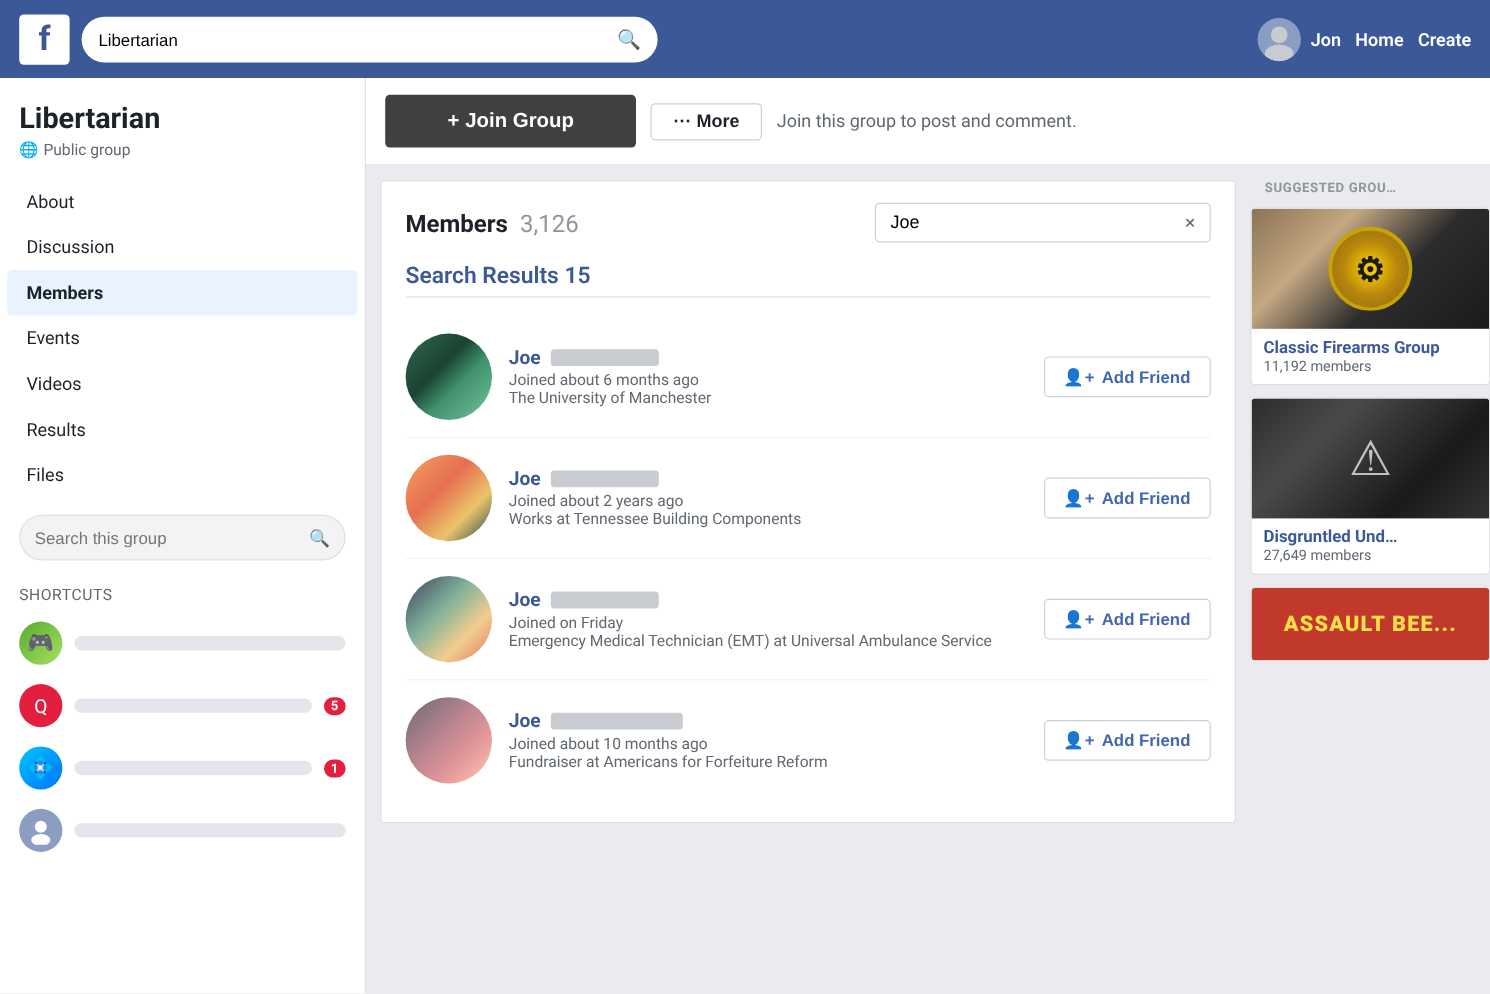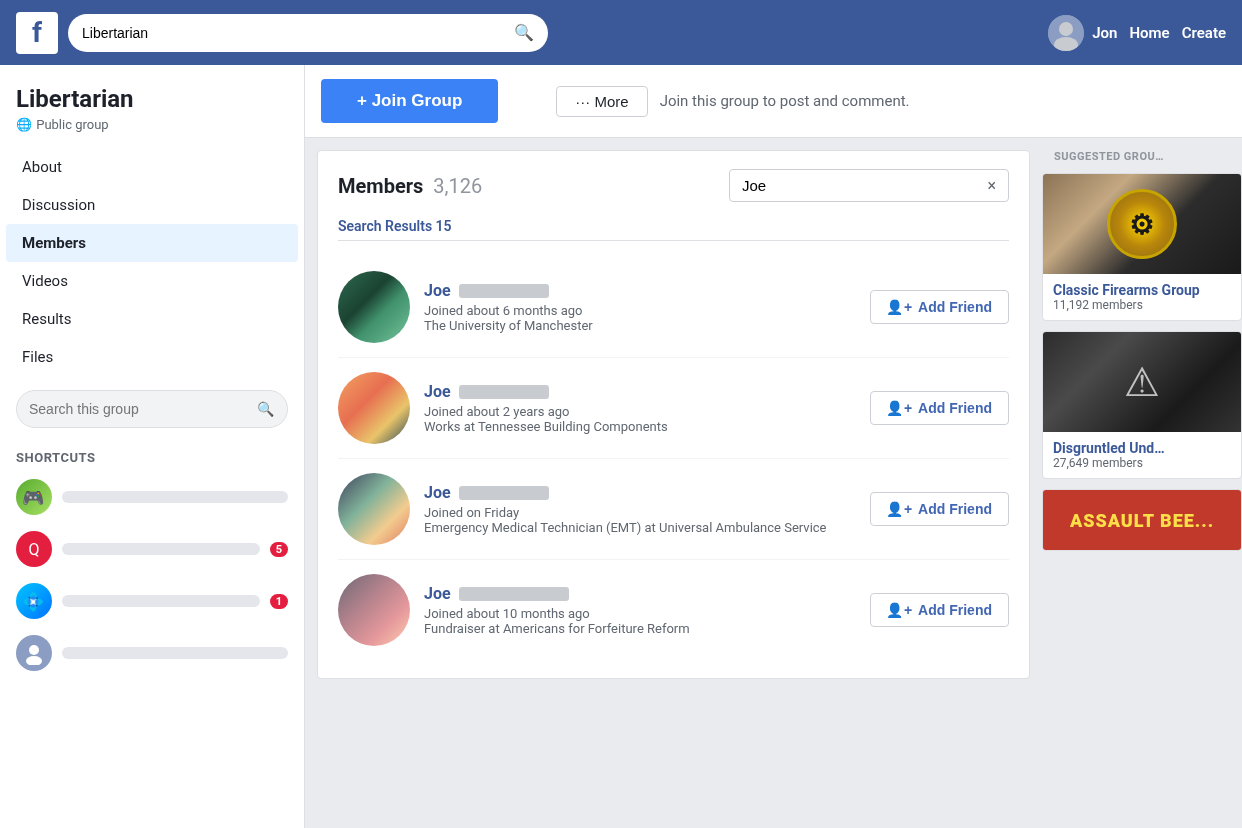--- a/index.html
+++ b/index.html
@@ -112,21 +112,21 @@
       height: 38px;
       border: 1px solid #dddfe2;
     }
     .search-group-input input {
       border: none; outline: none; background: transparent; flex: 1; font-size: 14px; color: #14532d;
     }
     .search-group-input .search-icon-small { color: #90949c; }
     .shortcuts-label {
       padding: 12px 16px 6px;
       font-size: 13px;
-      font-weight: 700;
+      font-weight: 400;
       color: #606770;
       text-transform: uppercase;
       letter-spacing: 0.5px;
     }
     .shortcut-item {
       display: flex; align-items: center; padding: 8px 16px; gap: 10px; cursor: pointer;
     }
     .shortcut-avatar {
       width: 36px; height: 36px; border-radius: 50%; flex-shrink: 0;
       display: flex; align-items: center; justify-content: center;
@@ -152,40 +152,40 @@
     
     .action-bar {
       background: #fff;
       border-bottom: 1px solid #dddfe2;
       padding: 14px 16px;
       display: flex;
       align-items: center;
       gap: 12px;
     }
     .join-btn {
-      background: #3b82f6;
+      background: #404040;
       color: #fff;
       border: none;
       border-radius: 4px;
-      padding: 12px 36px;
+      padding: 12px 52px;
       font-size: 17px;
       font-weight: 600;
       cursor: pointer;
       display: flex; align-items: center; gap: 8px;
     }
     .more-btn {
       background: #fff;
       color: #1d2129;
       border: 1.5px solid #ccd0d5;
       border-radius: 4px;
       padding: 6px 18px;
       font-size: 15px;
-      font-weight: 400;
+      font-weight: 700;
       cursor: pointer;
-      display: flex; align-items: center; gap: 6px; margin-left: 46px;
+      display: flex; align-items: center; gap: 6px;
     }
     .action-hint {
       color: #606770;
       font-size: 15px;
     }
 
     
     .members-area {
       background: #fff;
       margin: 12px;
@@ -219,21 +219,21 @@
       gap: 8px;
       min-width: 280px;
     }
     .members-search-box input {
       border: none; outline: none; font-size: 15px; flex: 1;
     }
     .clear-search {
       color: #606770; cursor: pointer; font-size: 16px;
     }
     .search-results-label {
-      font-size: 14px;
+      font-size: 19px;
       color: #1d2129;
       margin-bottom: 6px;
     }
     .search-results-label span {
       color: #3b5998;
       font-weight: 600;
     }
     .results-divider {
       border: none; border-top: 1px solid #dddfe2;
       margin-bottom: 16px;
@@ -412,20 +412,23 @@
       <div class="sidebar-nav-item">
         <span>About</span>
       </div>
       <div class="sidebar-nav-item">
         <span>Discussion</span>
       </div>
       <div class="sidebar-nav-item active">
         <span>Members</span>
       </div>
       <div class="sidebar-nav-item">
+        <span>Events</span>
+      </div>
+      <div class="sidebar-nav-item">
         <span>Videos</span>
       </div>
       <div class="sidebar-nav-item">
         <span>Results</span>
       </div>
       <div class="sidebar-nav-item">
         <span>Files</span>
       </div>
     </nav>
 

